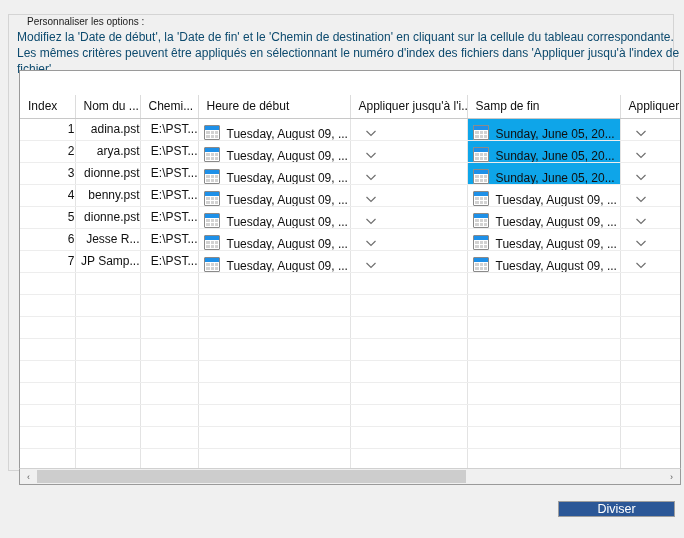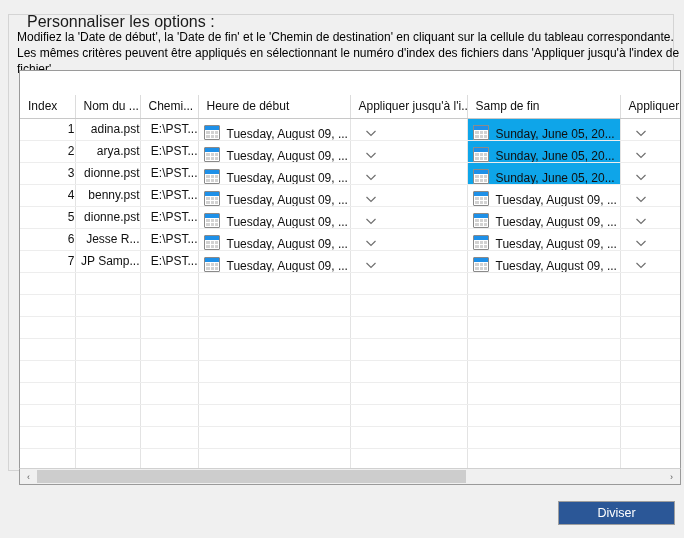--- a/index.html
+++ b/index.html
@@ -25,32 +25,32 @@
     height: 457px;
     border: 1px solid #d4d4d4;
     box-sizing: border-box;
   }
   .groupbox-title {
     position: absolute;
     left: 14px;
     top: 0px;
     padding: 0 4px;
     background: #f0f0f0;
-    font-size: 16px;
+    font-size: 10px;
     color: #1a1a1a;
     white-space: nowrap;
     line-height: 14px;
   }
   .groupbox-desc {
     position: absolute;
     left: 8px;
     top: 14px;
     width: 666px;
     font-size: 12px;
-    color: #000000;
+    color: #0c4a6e;
     line-height: 16px;
   }
 
   
   .grid-wrap {
     position: absolute;
     left: 10px;
     top: 55px;
     width: 662px;
     height: 415px;
@@ -215,21 +215,21 @@
     width: 68.5%;
     background: #cdcdcd;
   }
 
   
   .btn-primary {
     position: absolute;
     left: 558px;
     top: 501px;
     width: 117px;
-    height: 24px;
+    height: 16px;
     background: #2b5797;
     border: 1px solid #9e9e9e;
     color: #ffffff;
     font-size: 12.5px;
     font-family: "Liberation Sans", sans-serif;
     cursor: pointer;
     box-sizing: border-box;
     padding: 0;
   }
 </style>

